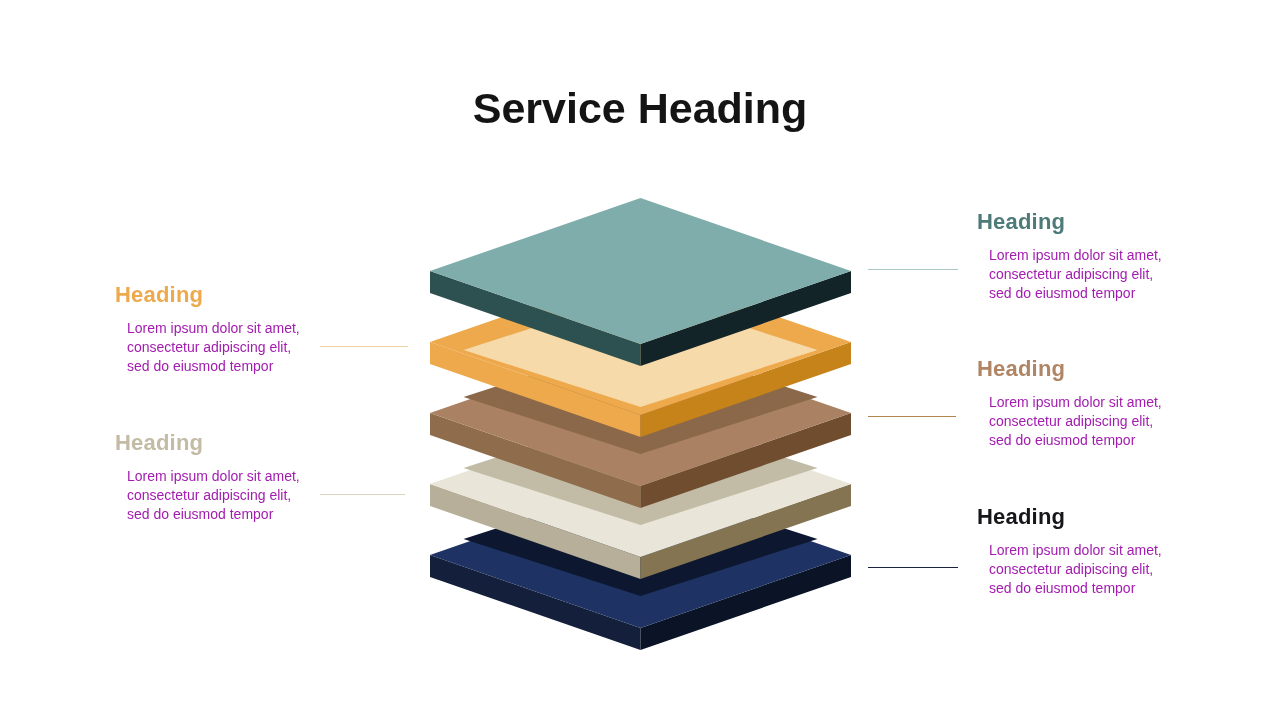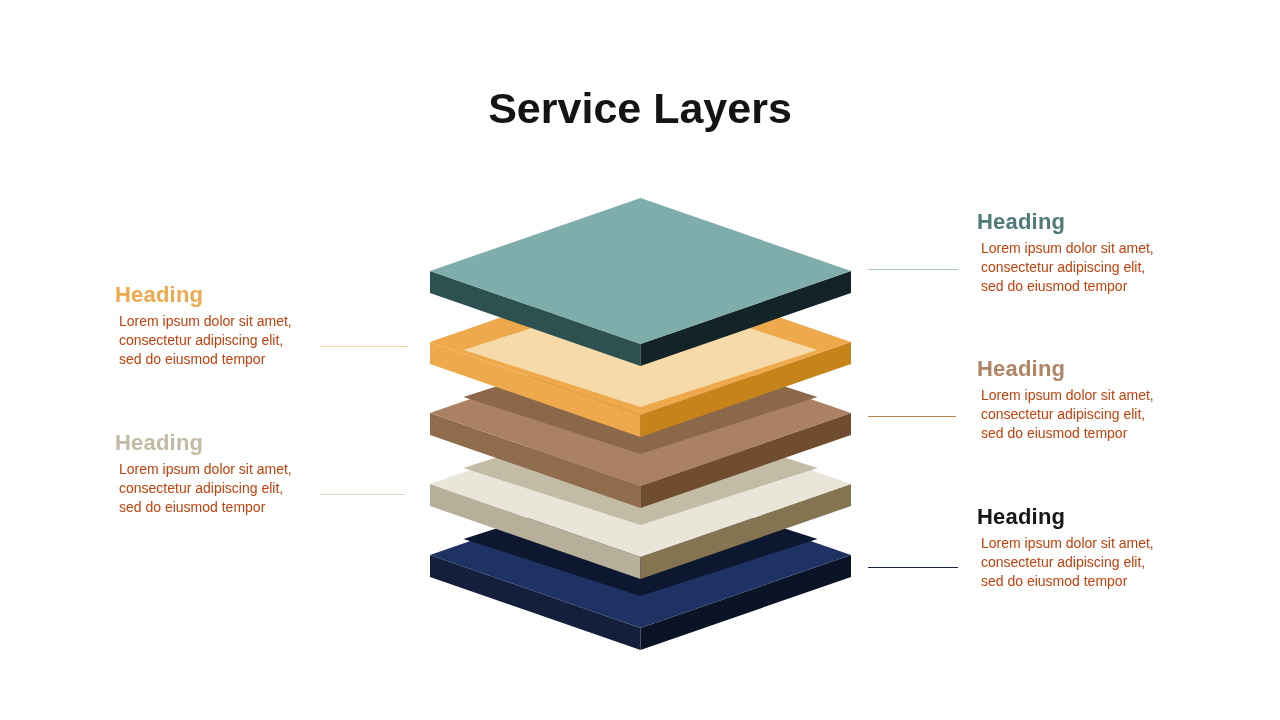--- a/index.html
+++ b/index.html
@@ -33,22 +33,22 @@
     display: block;
     font-size: 22px;
     font-weight: 700;
     line-height: 1.15;
     margin: 0 0 5px 0;
     letter-spacing: 0.2px;
   }
   .callout .body {
     font-size: 14px;
     line-height: 19px;
-    color: #c2410c;
-    margin: 4px;
+    color: #a21caf;
+    margin: 12px;
     white-space: pre-line;
   }
   .callout-teal   { left: 977px; top: 209px; }
   .callout-orange { left: 115px; top: 282px; }
   .callout-brown  { left: 977px; top: 356px; }
   .callout-beige  { left: 115px; top: 430px; }
   .callout-navy   { left: 977px; top: 504px; }
   .connector {
     position: absolute;
     height: 0;
@@ -58,21 +58,21 @@
   .connector-orange { left: 320px; top: 346px; width: 88px; }
   .connector-brown  { left: 868px; top: 416px; width: 88px; }
   .connector-beige  { left: 320px; top: 494px; width: 85px; }
   .connector-navy   { left: 868px; top: 567px; width: 90px; }
 </style>
 </head>
 <body>
 
 <div class="stage">
 
-  <div class="slide-title">Service Layers</div>
+  <div class="slide-title">Service Heading</div>
 
   <svg class="layer-stack" viewBox="0 0 421 455">
       <g transform="translate(0,284)">
         <polygon points="0,73 210.5,146 210.5,168 0,95" fill="#131F3B"></polygon>
         <polygon points="421,73 210.5,146 210.5,168 421,95" fill="#0A1426"></polygon>
         <polygon points="210.5,0 421,73 210.5,146 0,73" fill="#1E3263"></polygon>
         <polygon points="210.5,0 387.5,57 210.5,114 33.5,57" fill="#0D1830"></polygon>
       </g>
       <g transform="translate(0,213)">
         <polygon points="0,73 210.5,146 210.5,168 0,95" fill="#B7AF99"></polygon>

